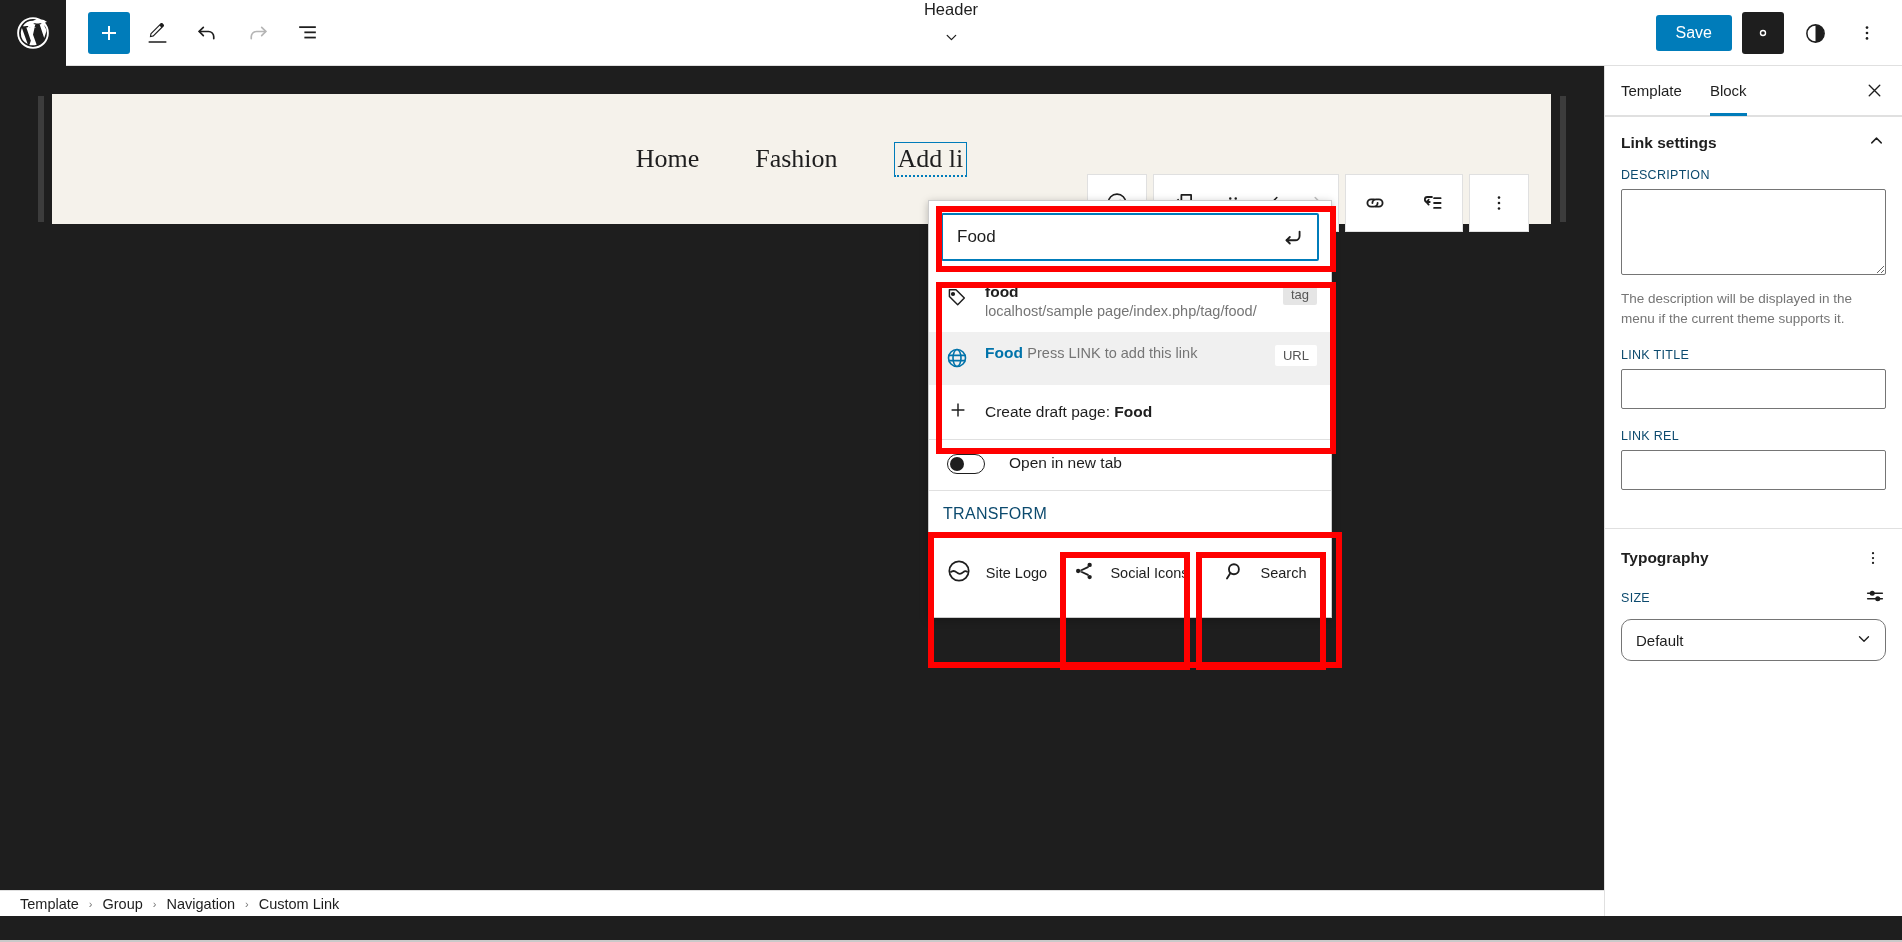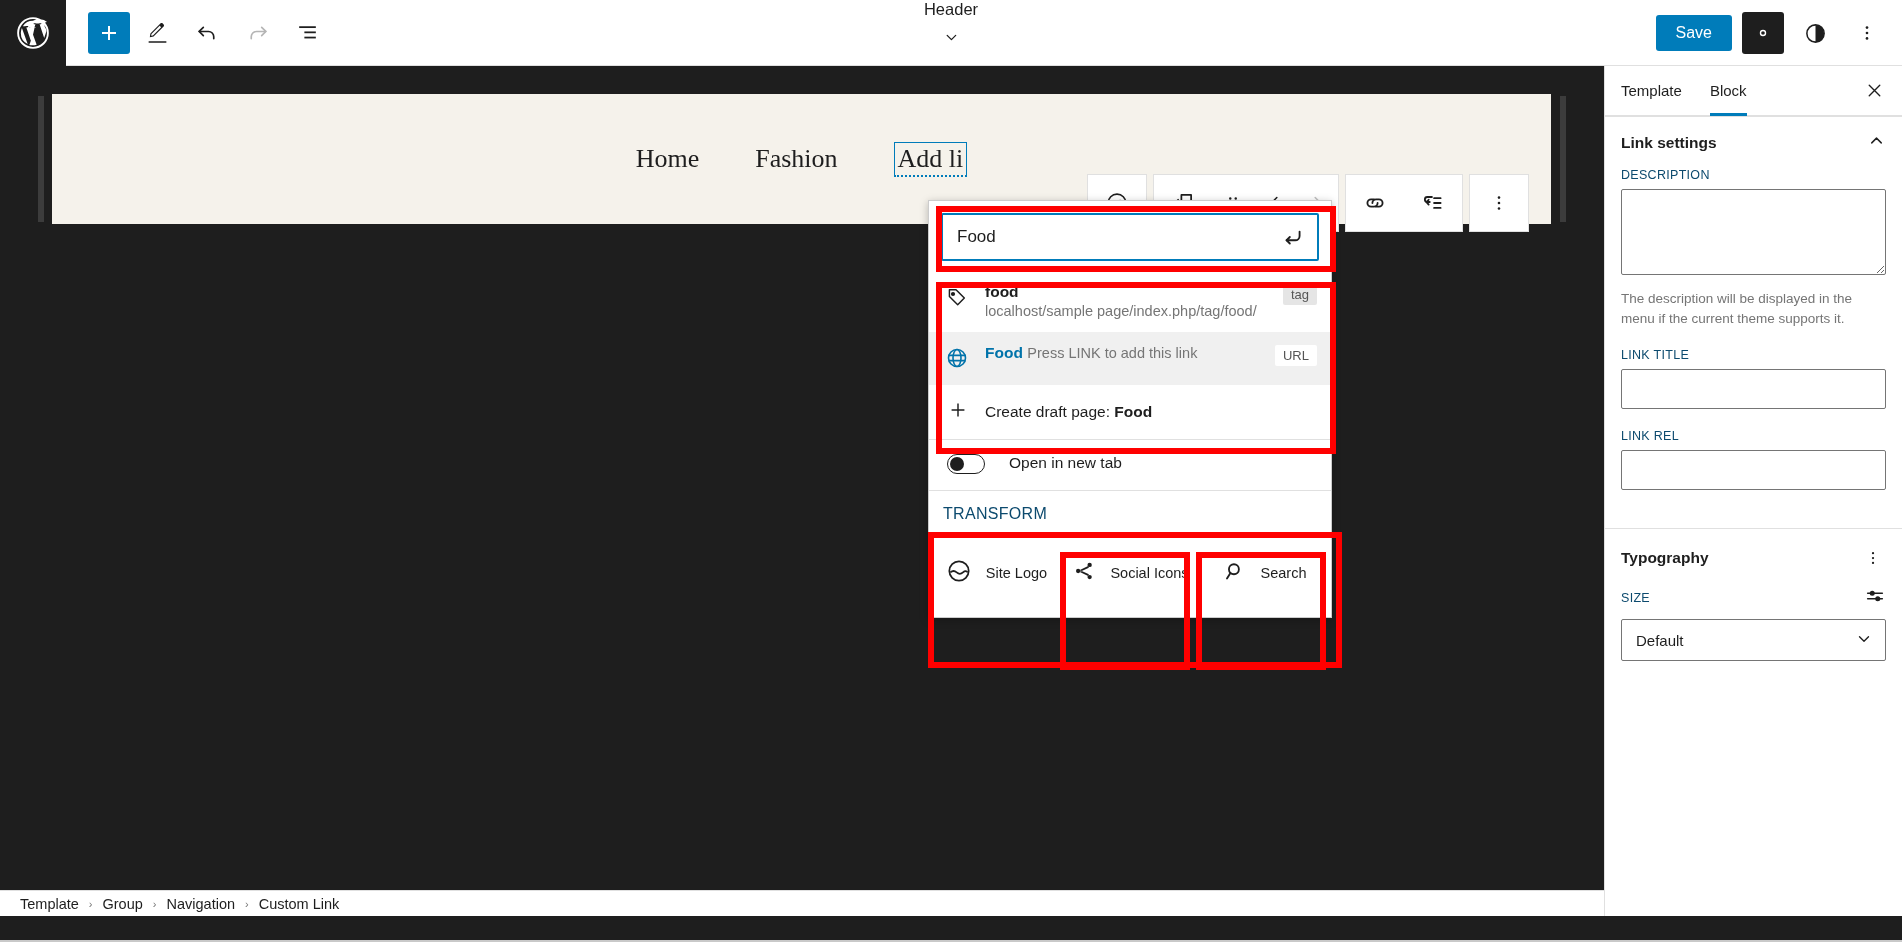--- a/index.html
+++ b/index.html
@@ -221,21 +221,21 @@
   .typo-head {
     display: flex; align-items: center; justify-content: space-between;
     padding: 16px 16px 10px 16px; border-top: 1px solid #e0e0e0;
   }
   .size-row {
     display: flex; align-items: center; justify-content: space-between;
     padding: 4px 16px 8px 16px;
   }
   .select-wrap { padding: 0 16px 22px 16px; }
   .select {
-    width: 100%; height: 42px; border: 1px solid #757575; border-radius: 2px;
+    width: 100%; height: 42px; border: 1px solid #757575; border-radius: 10px;
     background: #fff; display: flex; align-items: center; justify-content: space-between;
     padding: 0 12px 0 14px; font-size: 15px; color: #1e1e1e; cursor: pointer;
   }
   .dots-btn { width: 26px; height: 26px; display: flex; align-items: center; justify-content: center; cursor: pointer; }
 
   
   .breadcrumb {
     position: absolute; left: 0; bottom: 0; width: 1604px; height: 26px;
     background: #fff; border-top: 1px solid #e0e0e0;
     display: flex; align-items: center; gap: 10px; padding-left: 20px;

